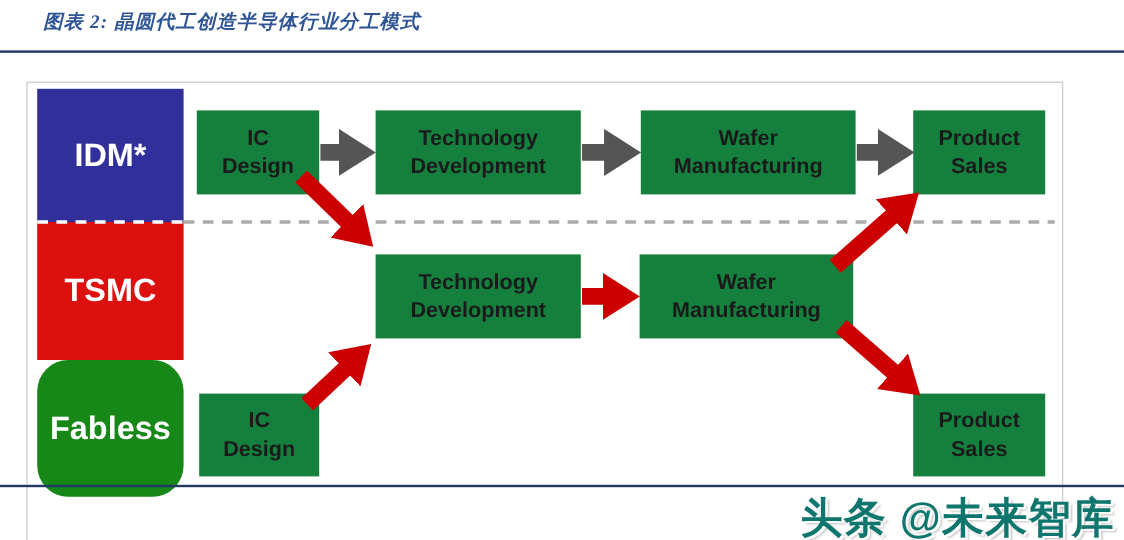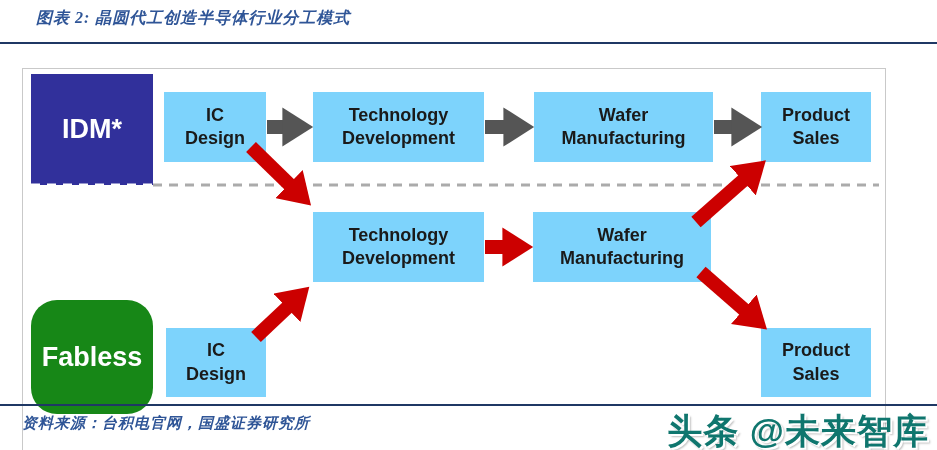--- a/index.html
+++ b/index.html
@@ -24,21 +24,21 @@
   .rowlabel {
     position:absolute; left:8px; width:122px;
     display:flex; align-items:center; justify-content:center;
     color:#ffffff; font-weight:bold; font-size:27px;
   }
   .row-idm     { top:5px;   height:111px; }
   .row-tsmc    { top:116px; height:115px; }
   .row-fabless { top:231px; height:114px;border-radius:26px; }
 
   .pbox {
-    position:absolute; background:#7dd3fc;
+    position:absolute; background:#15803d;
     display:flex; align-items:center; justify-content:center;
     text-align:center; white-space:pre-line;
     color:#1A1A1A; font-weight:bold; font-size:18px; line-height:1.28;
   }
   
   .b-idm-ic    { left:141px; top:23px; width:102px; height:70px; }
   .b-idm-td    { left:290px; top:23px; width:171px; height:70px; }
   .b-idm-wm    { left:511px; top:23px; width:179px; height:70px; }
   .b-idm-ps    { left:738px; top:23px; width:110px; height:70px; }
   
@@ -67,20 +67,23 @@
 
 <div class="stage">
 
   <div class="fig-title">图表 2: 晶圆代工创造半导体行业分工模式</div>
   <div class="rule-top"></div>
 
   <div class="diagram">
 
     <div class="rowlabel row-idm" style="background: rgb(49, 48, 155);">
       <span>IDM*</span>
+    </div>
+    <div class="rowlabel row-tsmc" style="background: rgb(221, 16, 16);">
+      <span>TSMC</span>
     </div>
     <div class="rowlabel row-fabless" style="background: rgb(23, 135, 23);">
       <span>Fabless</span>
     </div>
 
     <div class="pbox b-idm-ic">IC
 Design</div>
     <div class="pbox b-idm-td">Technology
 Development</div>
     <div class="pbox b-idm-wm">Wafer
@@ -117,16 +120,15 @@
 
       <line x1="228" y1="78" x2="270" y2="119" stroke="#CC0000" stroke-width="14" marker-end="url(#mh-red)"></line>
       <line x1="233" y1="268" x2="268" y2="235" stroke="#CC0000" stroke-width="14" marker-end="url(#mh-red)"></line>
       <line x1="462" y1="178" x2="485" y2="178" stroke="#CC0000" stroke-width="14" marker-end="url(#mh-red)"></line>
       <line x1="673" y1="153" x2="724" y2="108" stroke="#CC0000" stroke-width="14" marker-end="url(#mh-red)"></line>
       <line x1="678" y1="203" x2="725" y2="244" stroke="#CC0000" stroke-width="14" marker-end="url(#mh-red)"></line>
     </svg>
   </div>
 
   <div class="rule-bottom"></div>
-  <div class="src-note">资料来源：台积电官网，国盛证券研究所</div>
   <div class="watermark">头条 @未来智库</div>
 
 </div>
 
 </body></html>

